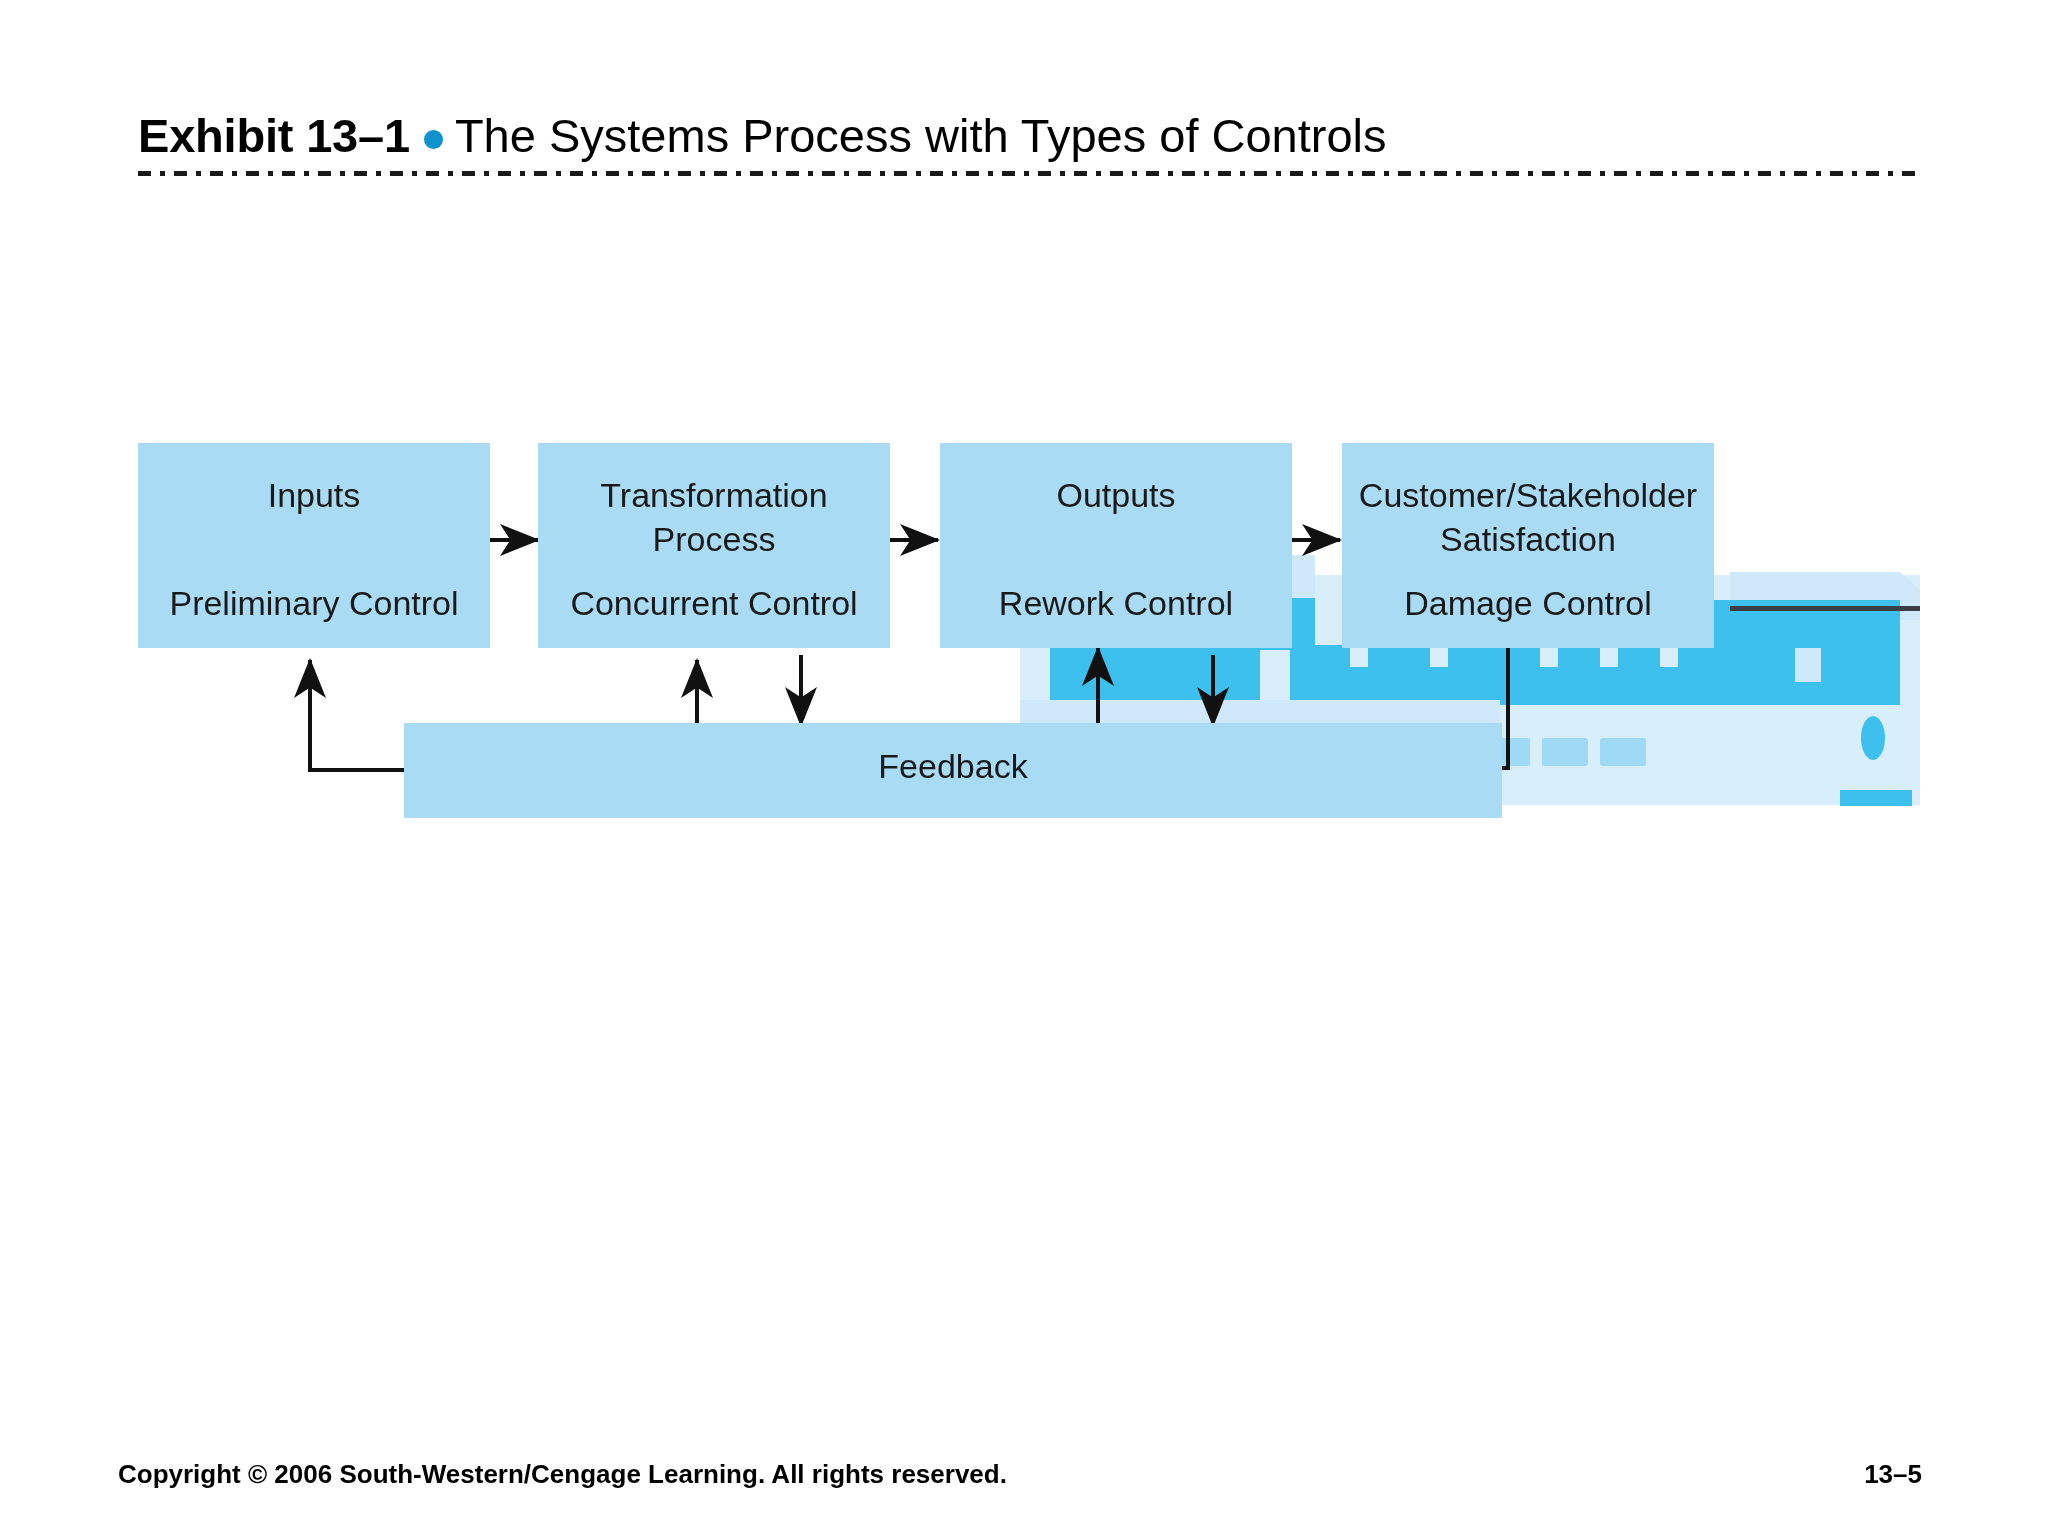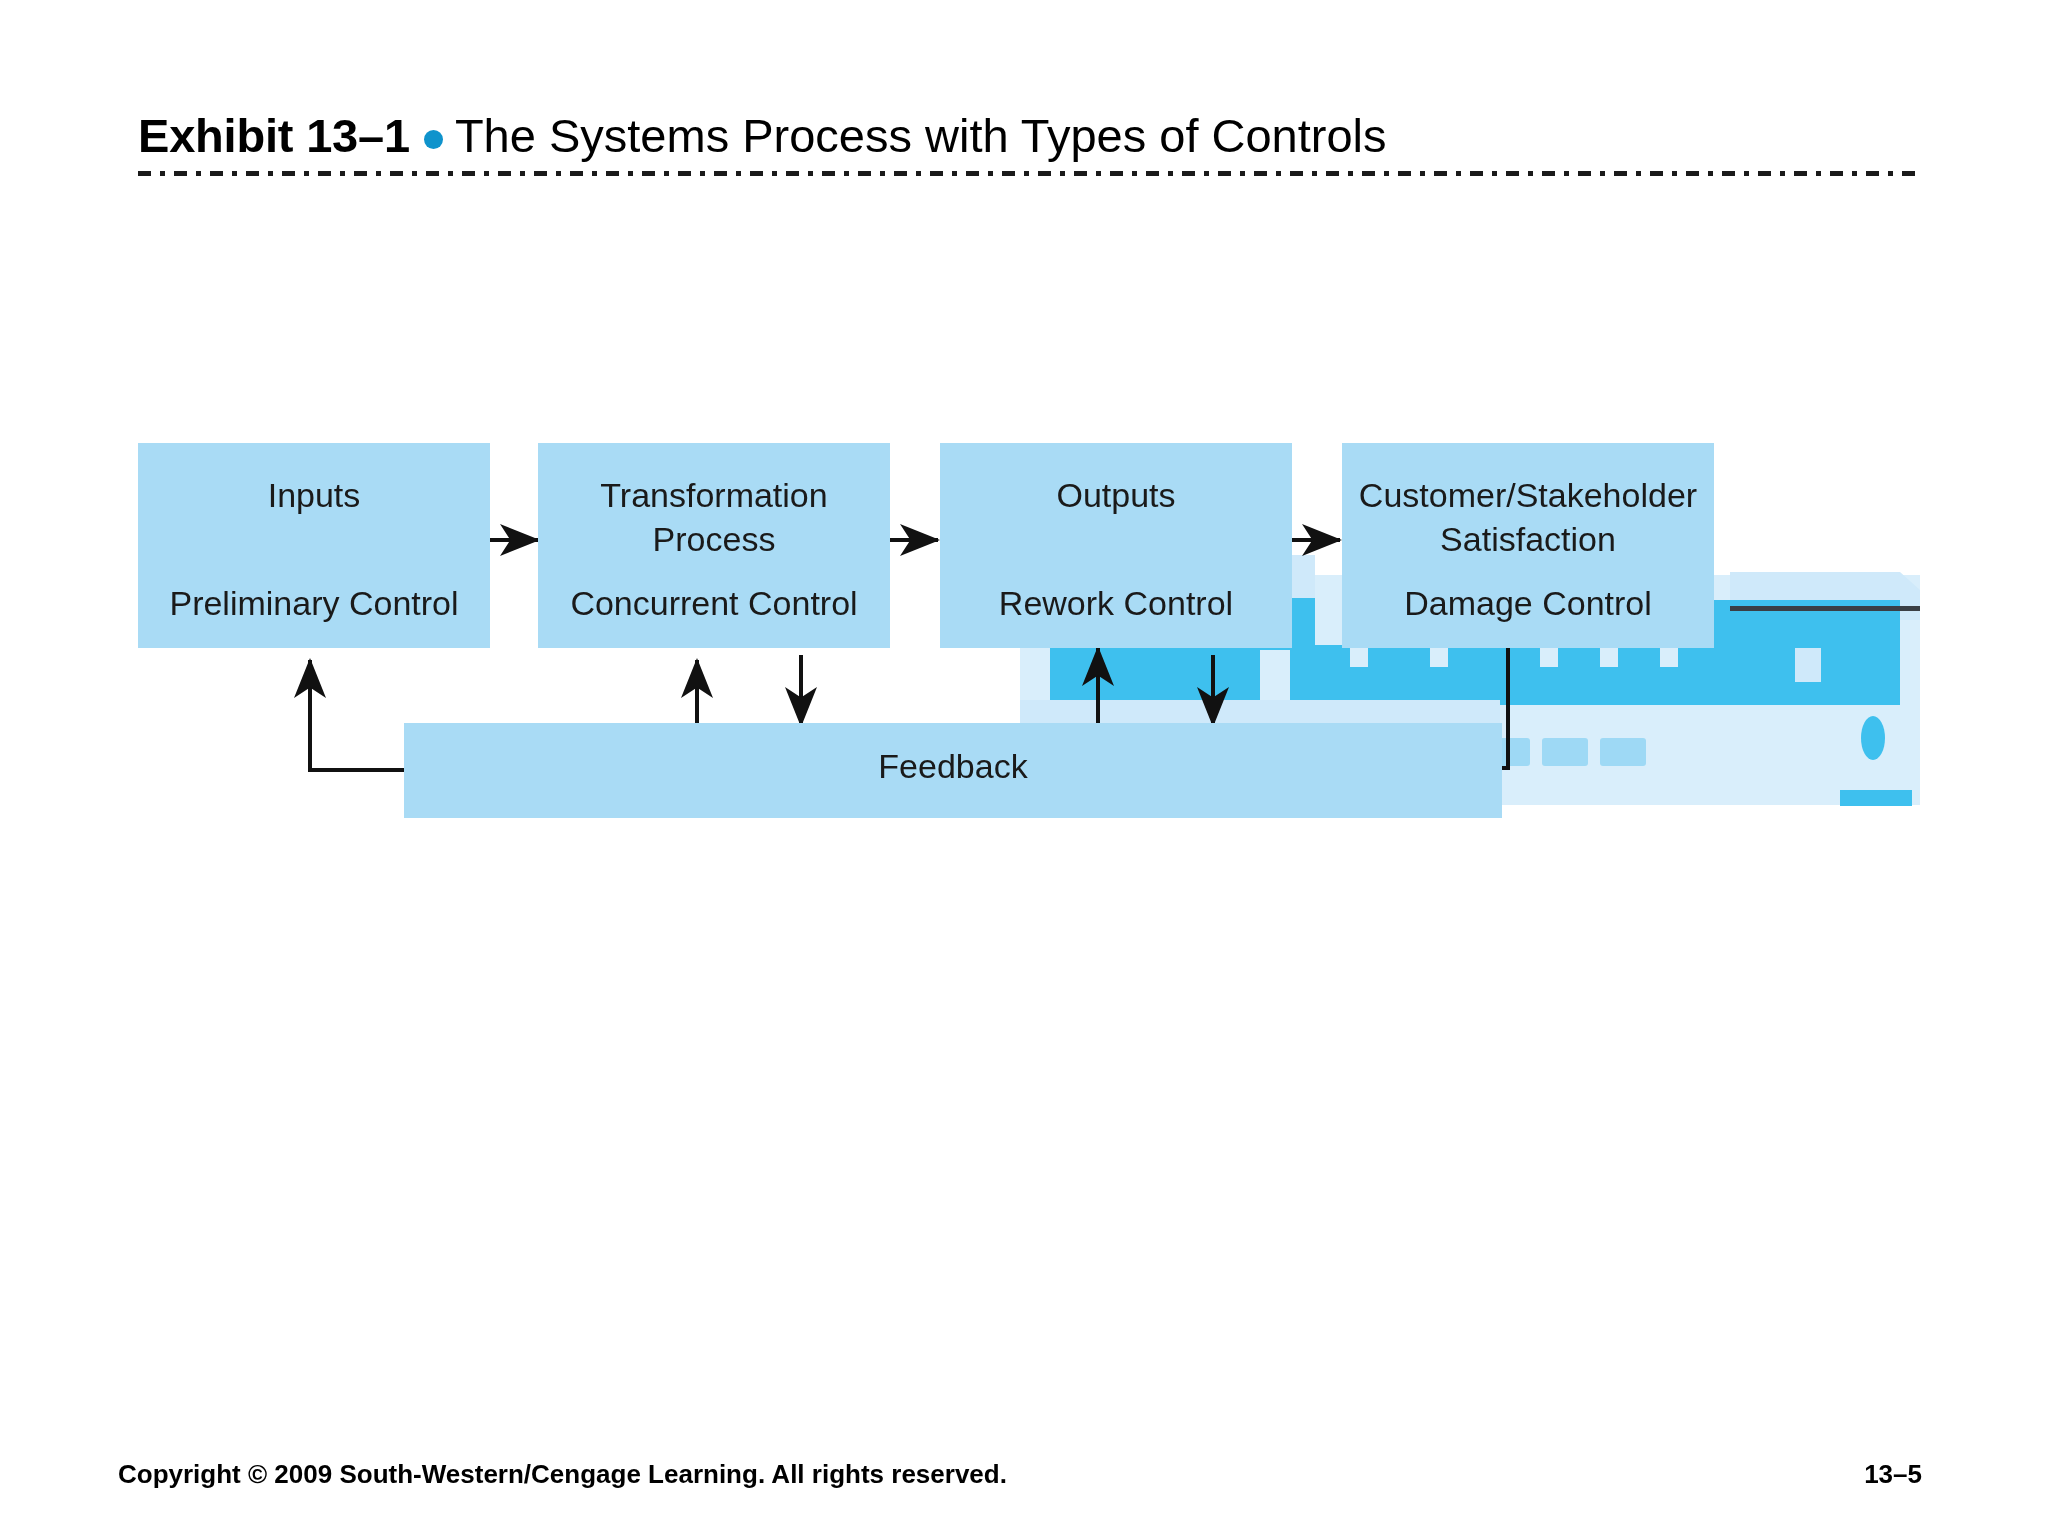--- a/index.html
+++ b/index.html
@@ -206,14 +206,14 @@
 
   <g>
     <rect x="1342" y="443" width="372" height="205" fill="#a9dbf5"></rect>
     <text x="1528" y="507" text-anchor="middle" font-family="Liberation Sans, sans-serif" font-size="34" fill="#1a1a1a">Customer/Stakeholder</text>
     <text x="1528" y="551" text-anchor="middle" font-family="Liberation Sans, sans-serif" font-size="34" fill="#1a1a1a">Satisfaction</text>
     <text x="1528" y="615" text-anchor="middle" font-family="Liberation Sans, sans-serif" font-size="34" fill="#1a1a1a">Damage Control</text>
   </g>
 </svg>
 </div>
 
-<div id="footer-copyright">Copyright © 2009 South-Western/Cengage Learning. All rights reserved.</div>
+<div id="footer-copyright">Copyright © 2006 South-Western/Cengage Learning. All rights reserved.</div>
 <div id="footer-page">13–5</div>
 
 </body></html>

